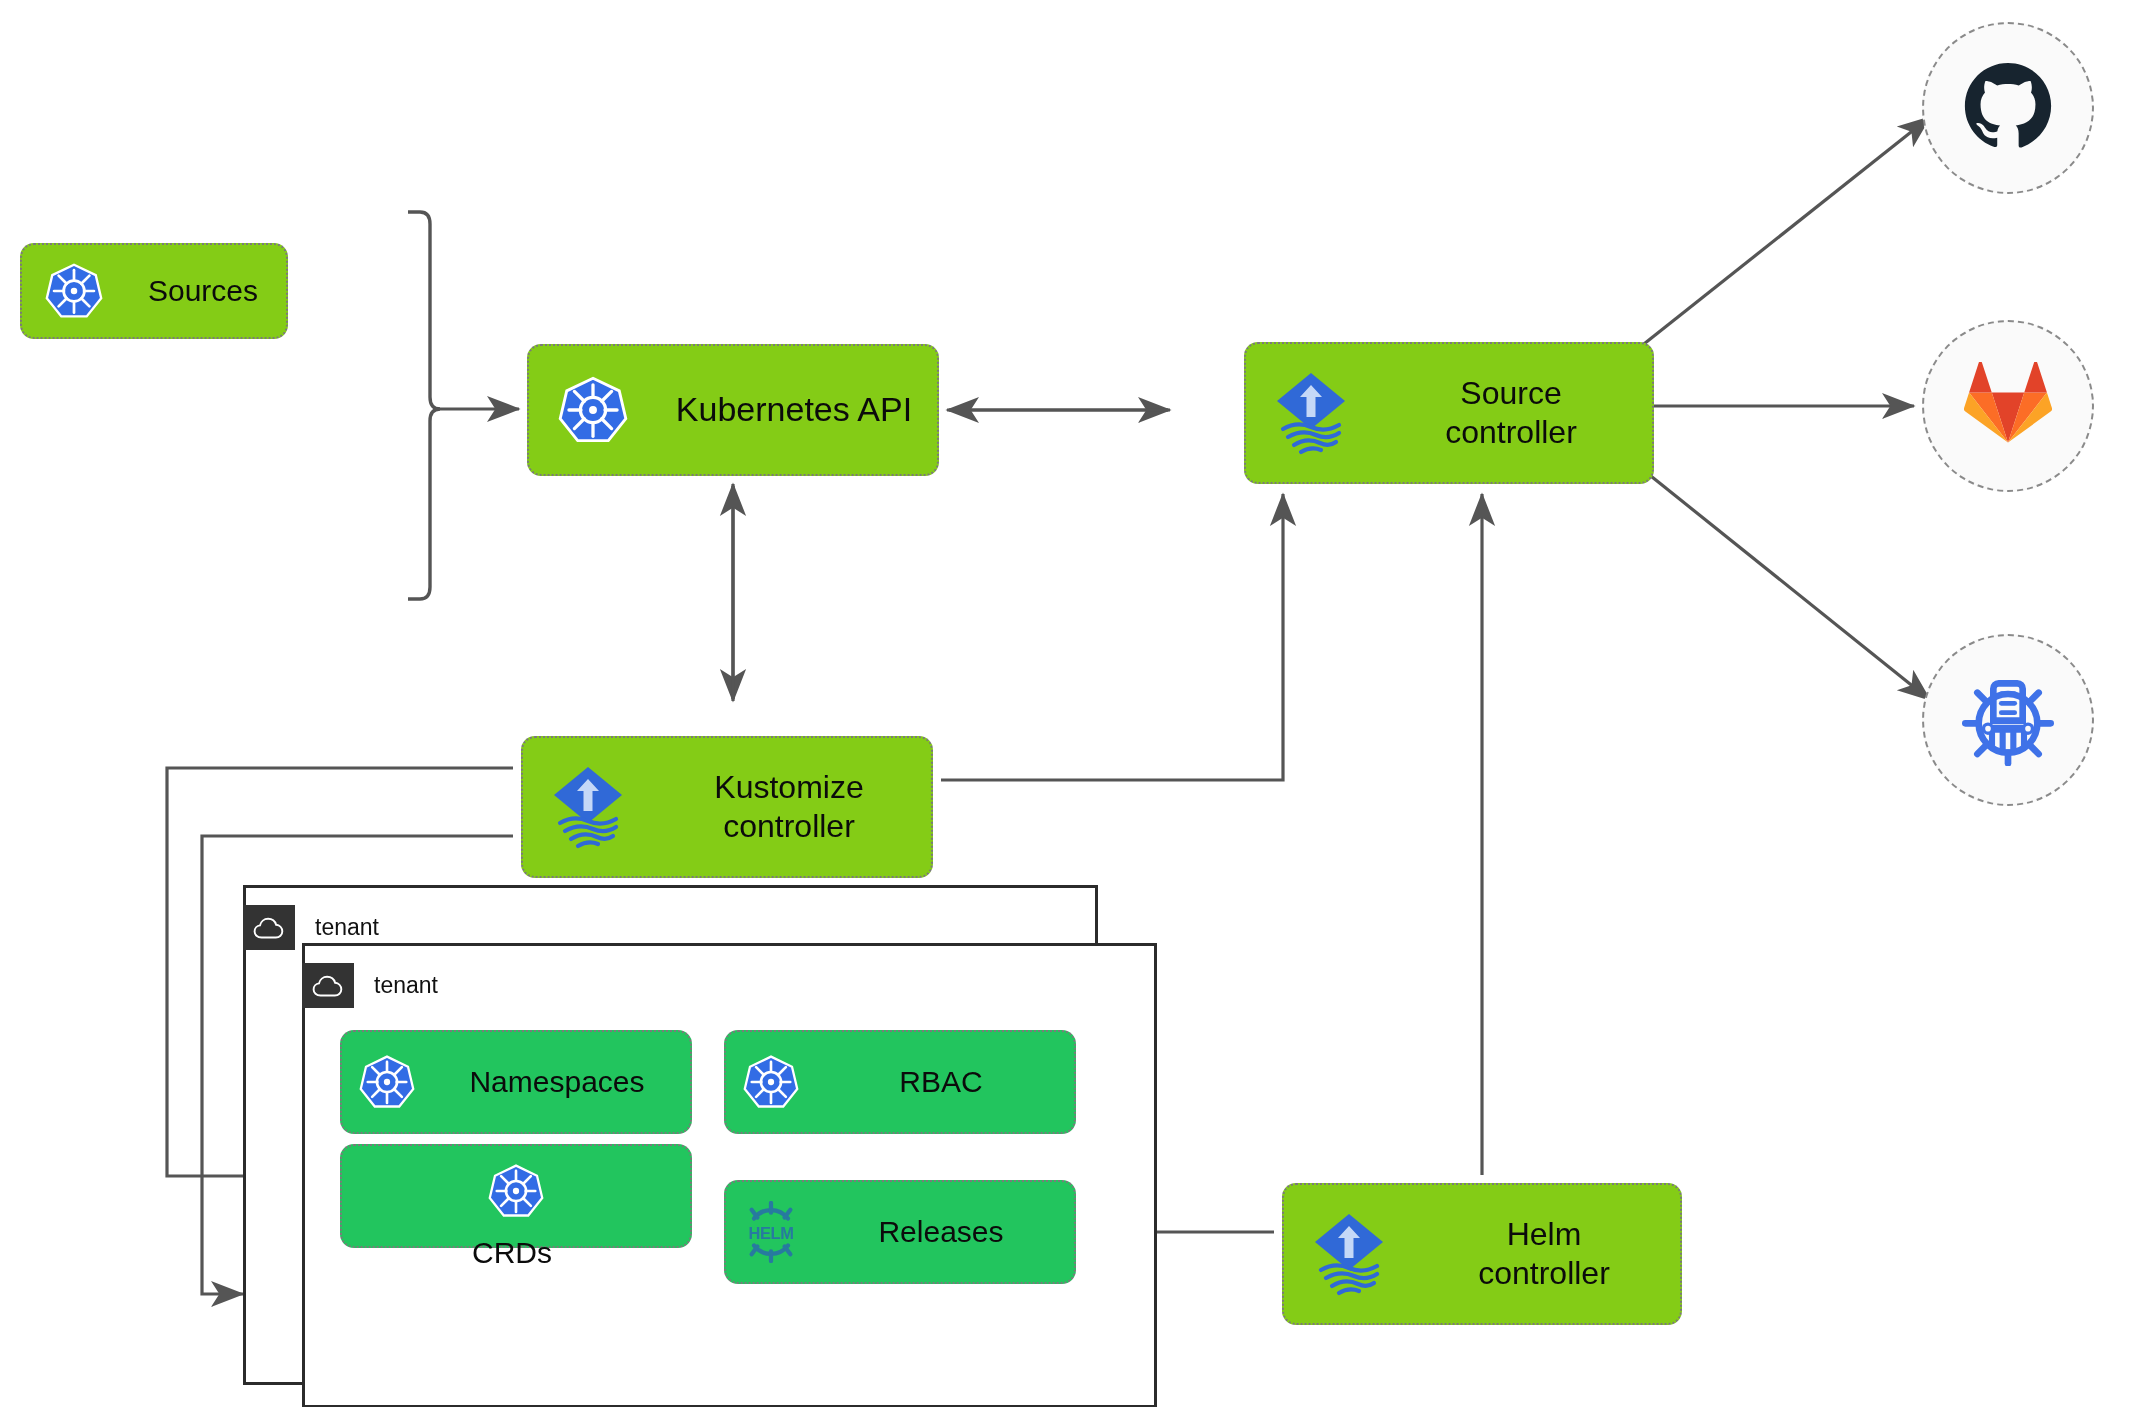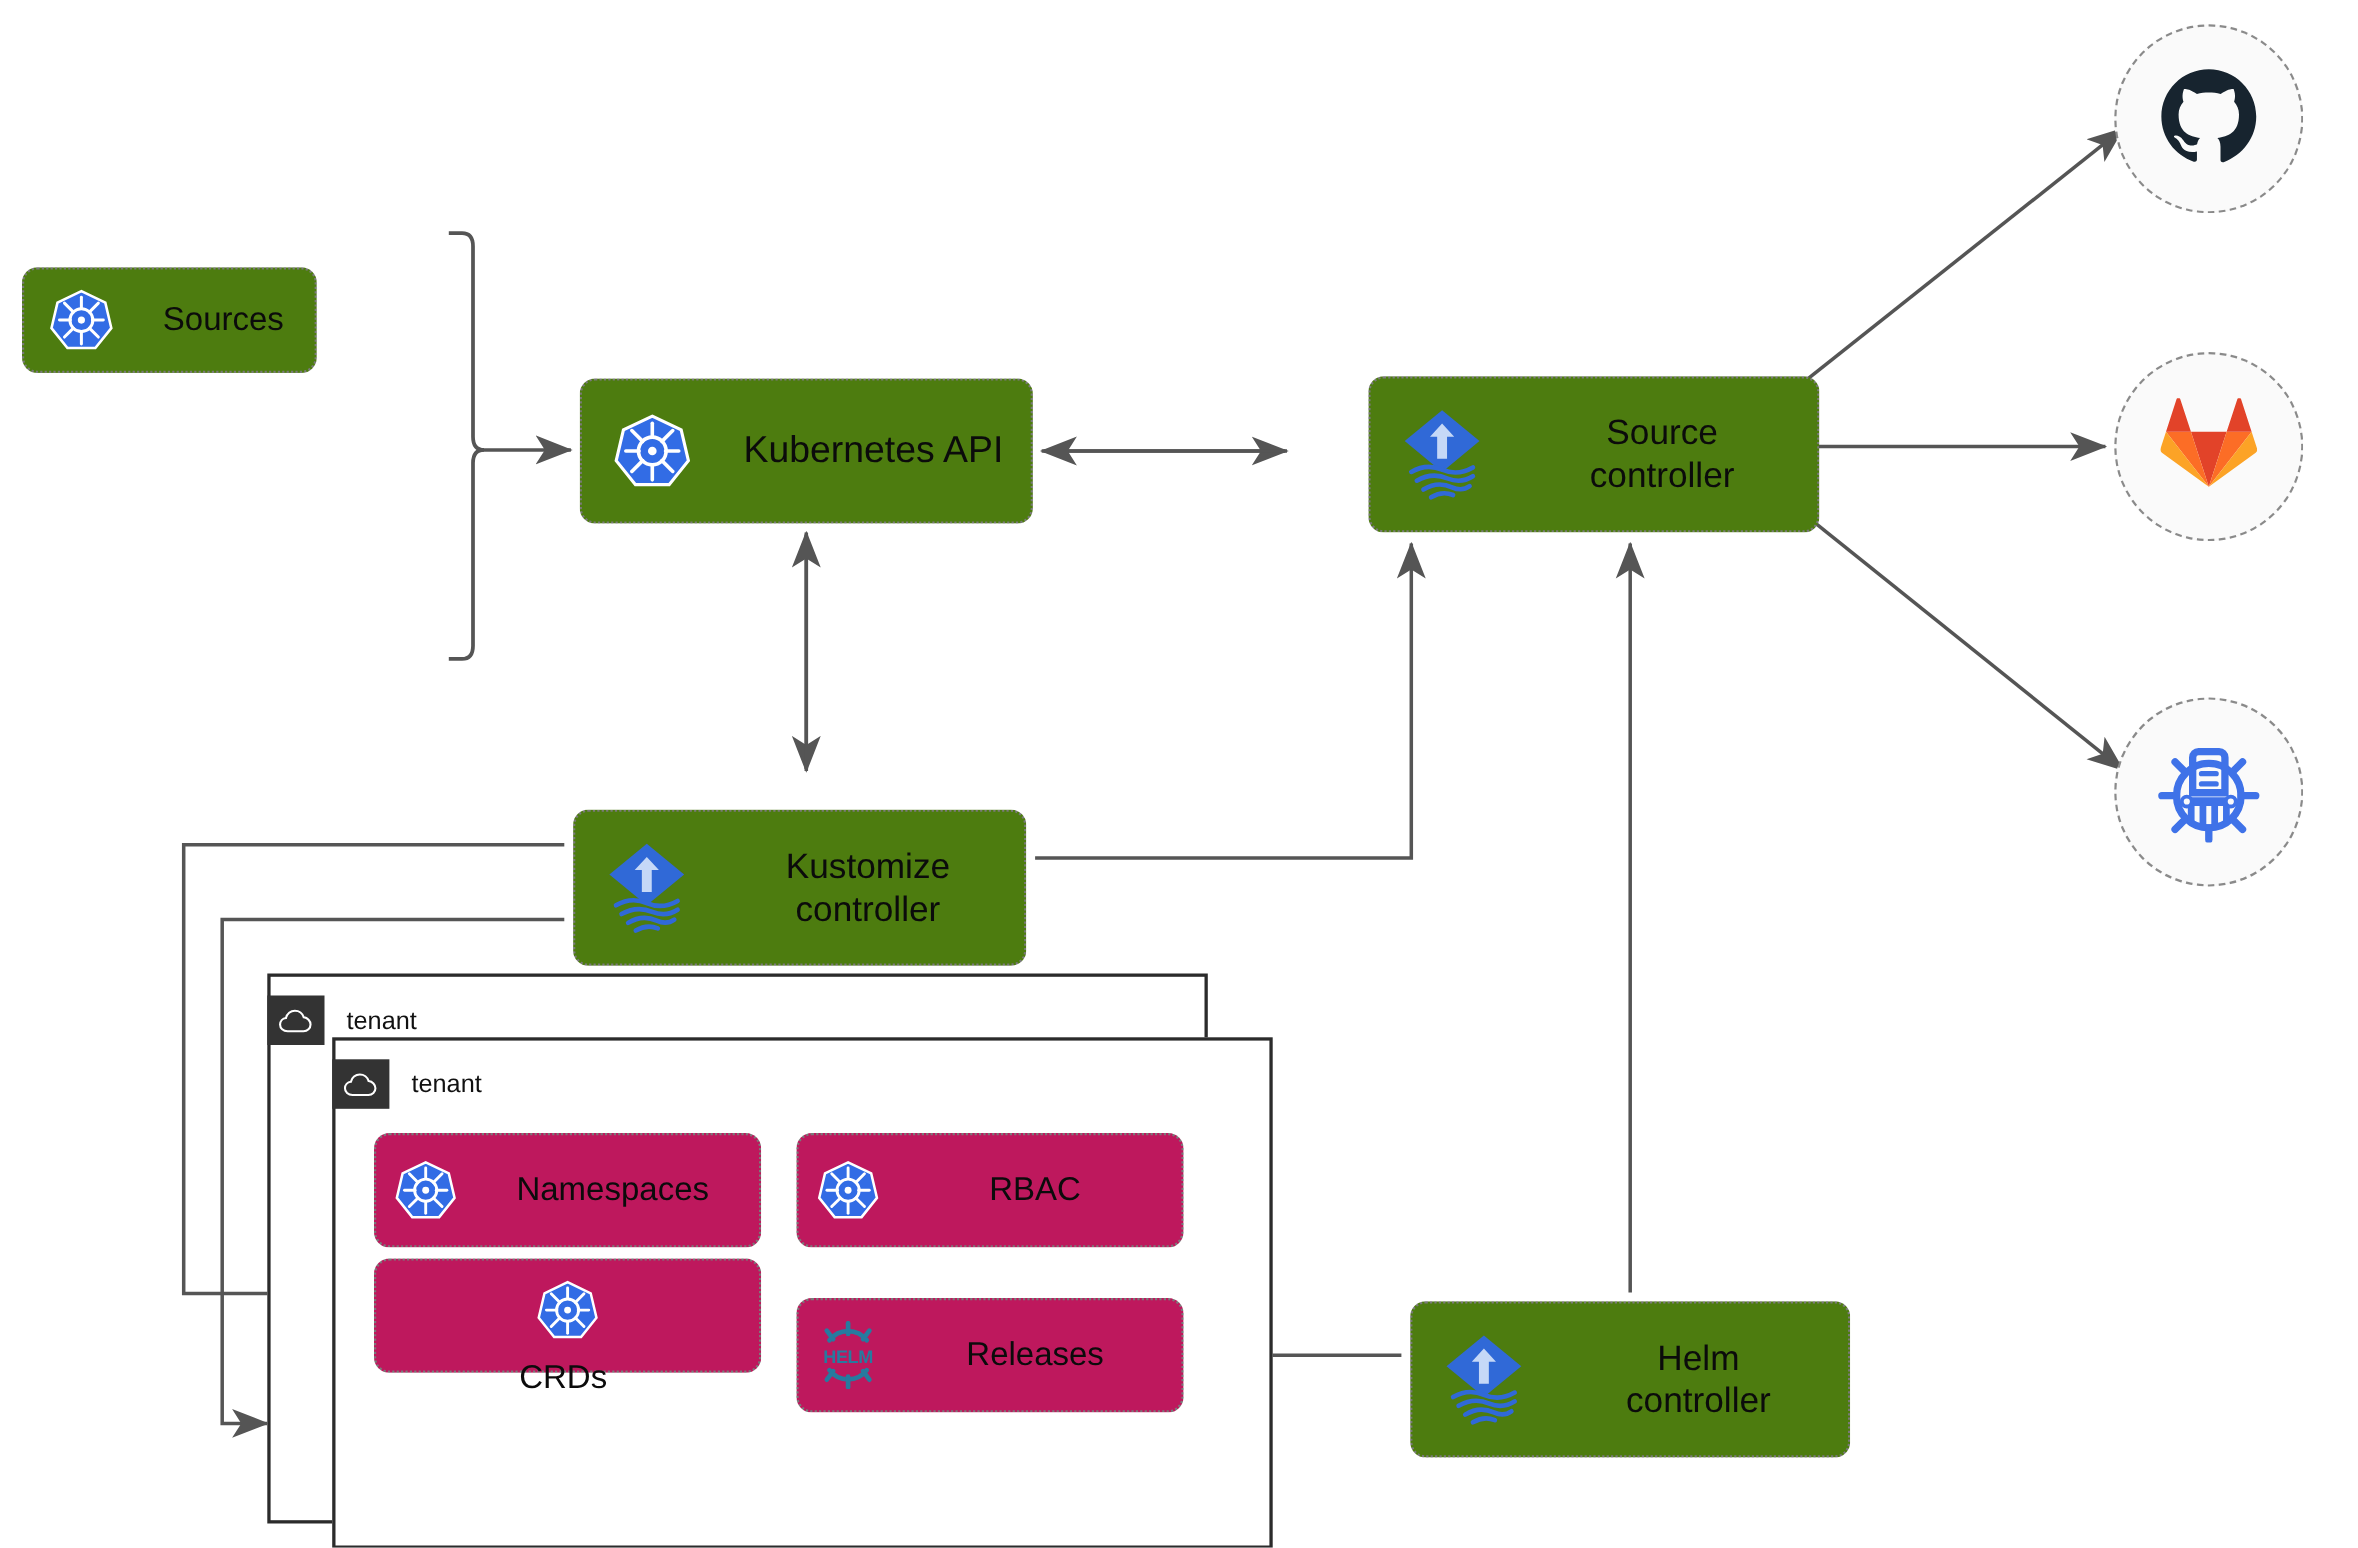--- a/index.html
+++ b/index.html
@@ -22,21 +22,21 @@
     left: 0; top: 0;
     width: 2144px;
     height: 1407px;
     pointer-events: none;
   }
 
   
   .node {
     position: absolute;
     box-sizing: border-box;
-    background: #4d7c0f;
+    background: #84cc16;
     border: 2.5px dotted #7a7a7a;
     border-radius: 14px;
     display: flex;
     align-items: center;
     z-index: 5;
   }
   .node .ico {
     flex: 0 0 auto;
     display: flex;
     align-items: center;
@@ -96,21 +96,21 @@
     font-size: 23px;
     color: #111111;
     padding-left: 20px;
     white-space: nowrap;
   }
 
   
   .cell {
     position: absolute;
     box-sizing: border-box;
-    background: #be185d;
+    background: #22c55e;
     border: 2.5px dotted #7a7a7a;
     border-radius: 14px;
     display: flex;
     align-items: center;
     z-index: 6;
   }
   .cell .ico { flex: 0 0 90px; display: flex; align-items: center; justify-content: center; }
   .cell .lbl { flex: 1 1 auto; text-align: center; font-size: 30px; color: #0b0b0b; padding-right: 8px; }
 
   .c-ns   { left: 340px; top: 1030px; width: 352px; height: 104px; }

